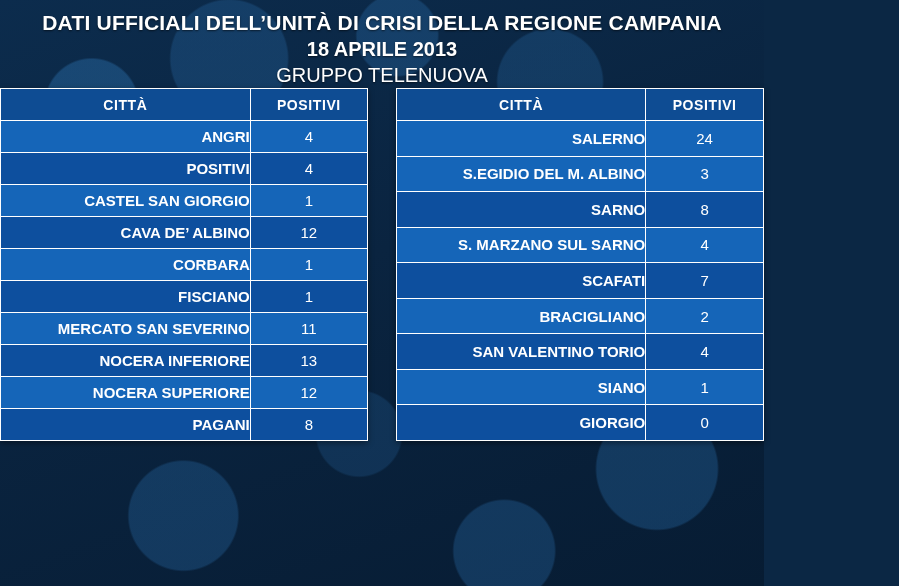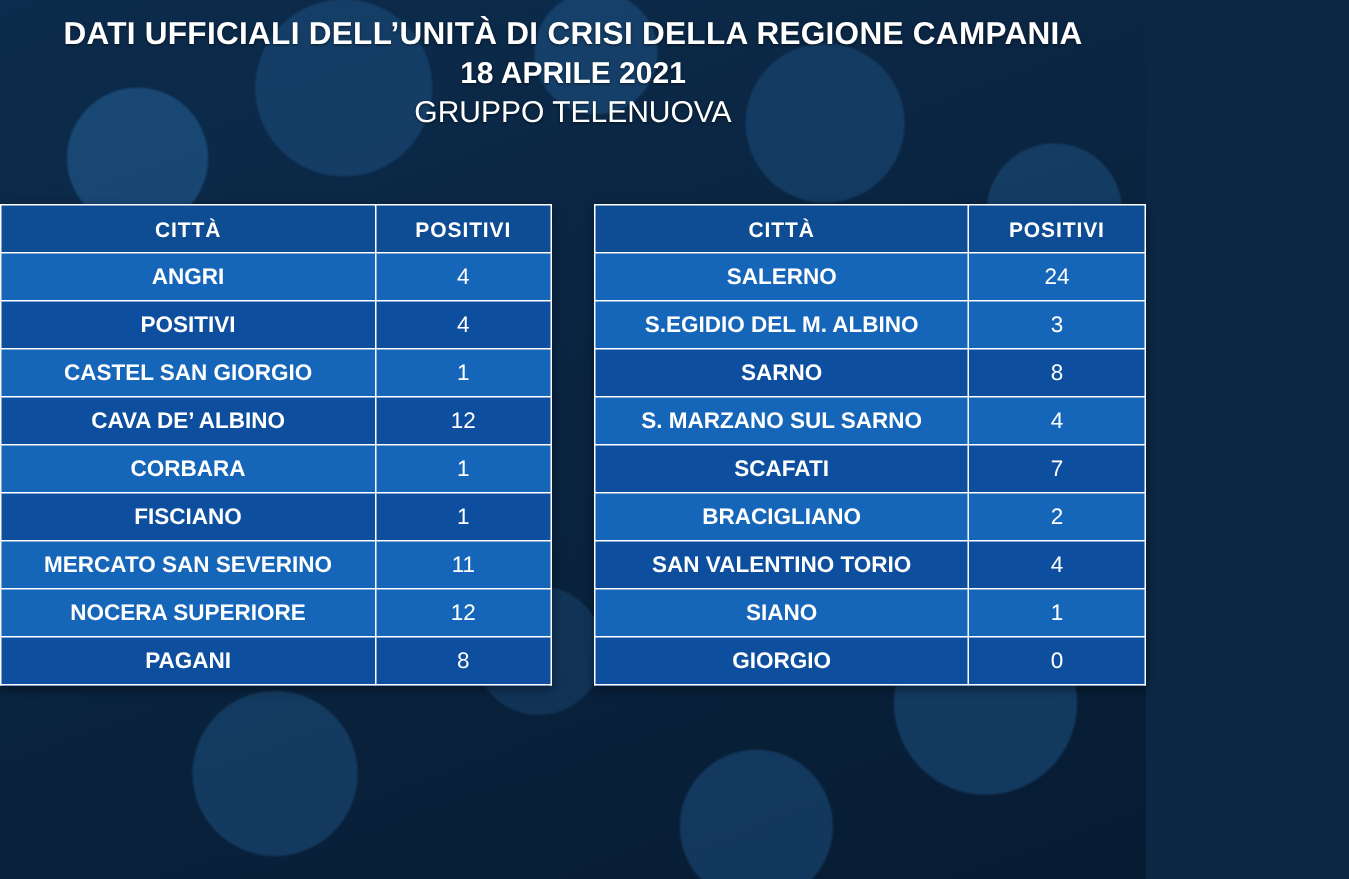--- a/index.html
+++ b/index.html
@@ -63,21 +63,20 @@
     font-size: 20px;
     font-weight: normal;
     line-height: 26px;
   }
   .tables {
     position: relative;
     z-index: 2;
     display: flex;
     justify-content: center;
     gap: 28px;
-    margin-top: 48px;
   }
   table.data {
     border-collapse: collapse;
     background: #0d4f9e;
     box-shadow: 0 2px 6px rgba(0,0,0,0.4);
   }
   table.data th, table.data td {
     border: 1px solid #ffffff;
     padding: 0;
     height: 32px;
@@ -88,21 +87,21 @@
     font-size: 14px;
     font-weight: bold;
     letter-spacing: 0.6px;
     text-align: center;
     background: #0e4c93;
   }
   td.city {
     color: #ffffff;
     font-size: 15px;
     font-weight: bold;
-    text-align: center;
+    text-align: right;
     padding-left: 10px;
     white-space: nowrap;
   }
   td.value {
     color: #ffffff;
     font-size: 15px;
     text-align: center;
     font-weight: normal;
   }
   .t-left col.c1 { width: 268px; }
@@ -112,21 +111,21 @@
   tr.alt td { background: #1565b8; }
   tr.norm td { background: #0d4f9e; }
 </style>
 </head>
 <body>
 
 <div id="page">
 
   <div class="header">
     <div class="line1">DATI UFFICIALI DELL’UNITÀ DI CRISI DELLA REGIONE CAMPANIA</div>
-    <div class="line2">18 APRILE 2021</div>
+    <div class="line2">18 APRILE 2013</div>
     <div class="line3">GRUPPO TELENUOVA</div>
   </div>
 
   <div class="tables">
 
     <table class="data t-left">
       <colgroup>
           <col class="c1">
           <col class="c2">
         </colgroup>
@@ -158,20 +157,24 @@
           <td class="value">1</td>
         </tr>
         <tr class="norm">
           <td class="city">FISCIANO</td>
           <td class="value">1</td>
         </tr>
         <tr class="alt">
           <td class="city">MERCATO SAN SEVERINO</td>
           <td class="value">11</td>
         </tr>
+        <tr class="norm">
+          <td class="city">NOCERA INFERIORE</td>
+          <td class="value">13</td>
+        </tr>
         <tr class="alt">
           <td class="city">NOCERA SUPERIORE</td>
           <td class="value">12</td>
         </tr>
         <tr class="norm">
           <td class="city">PAGANI</td>
           <td class="value">8</td>
         </tr>
       </tbody>
     </table>

